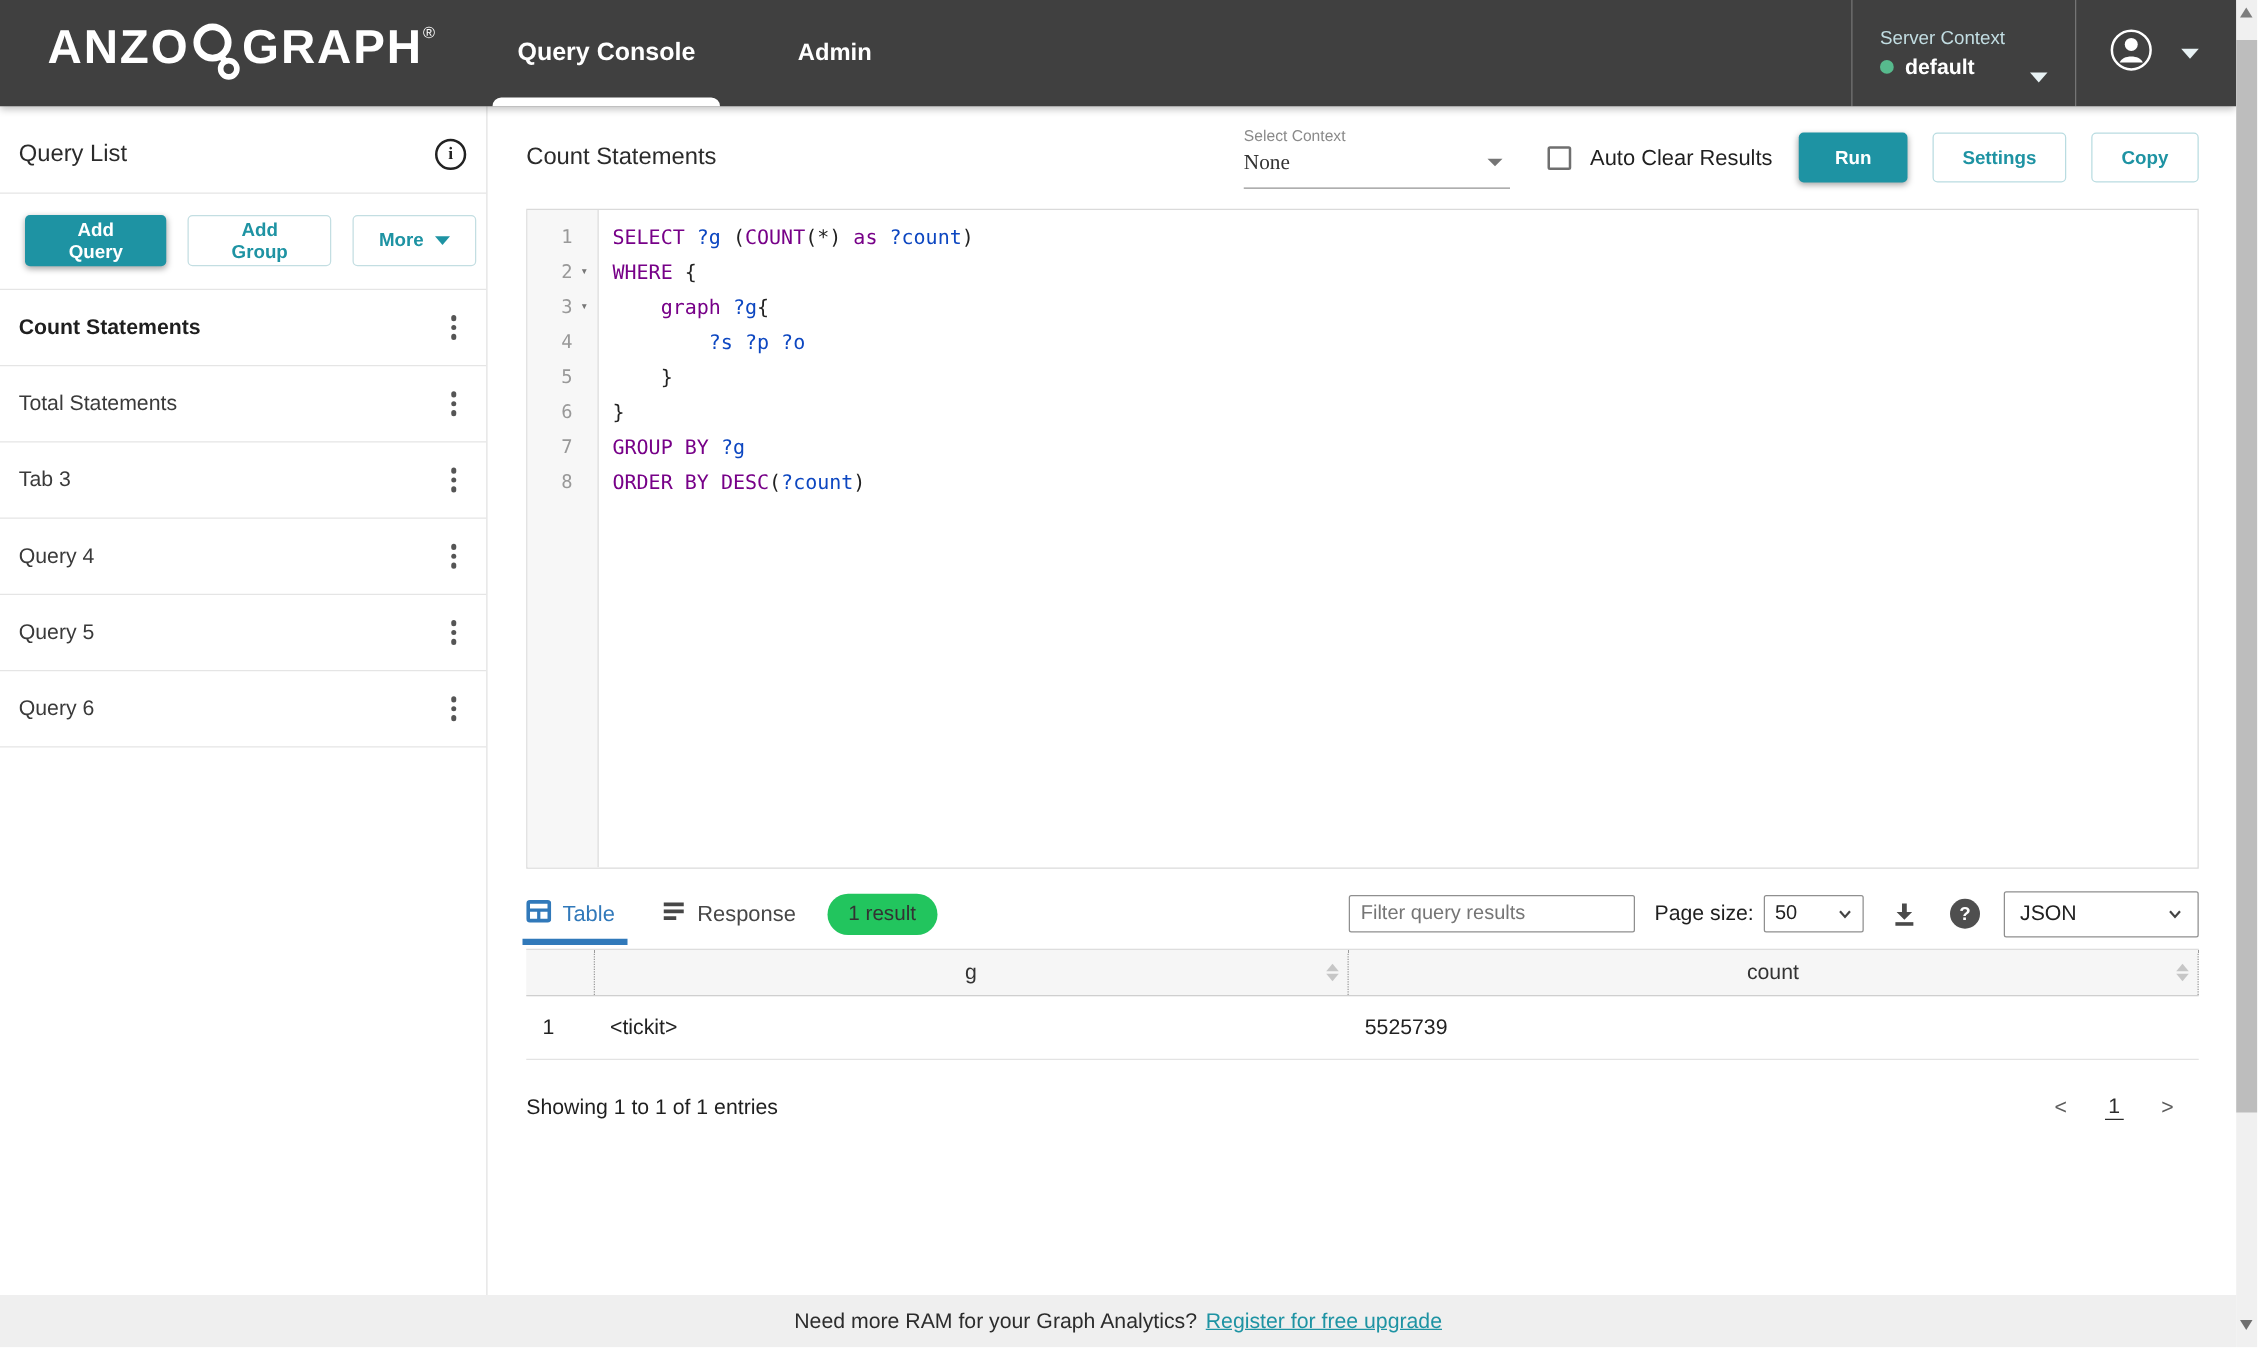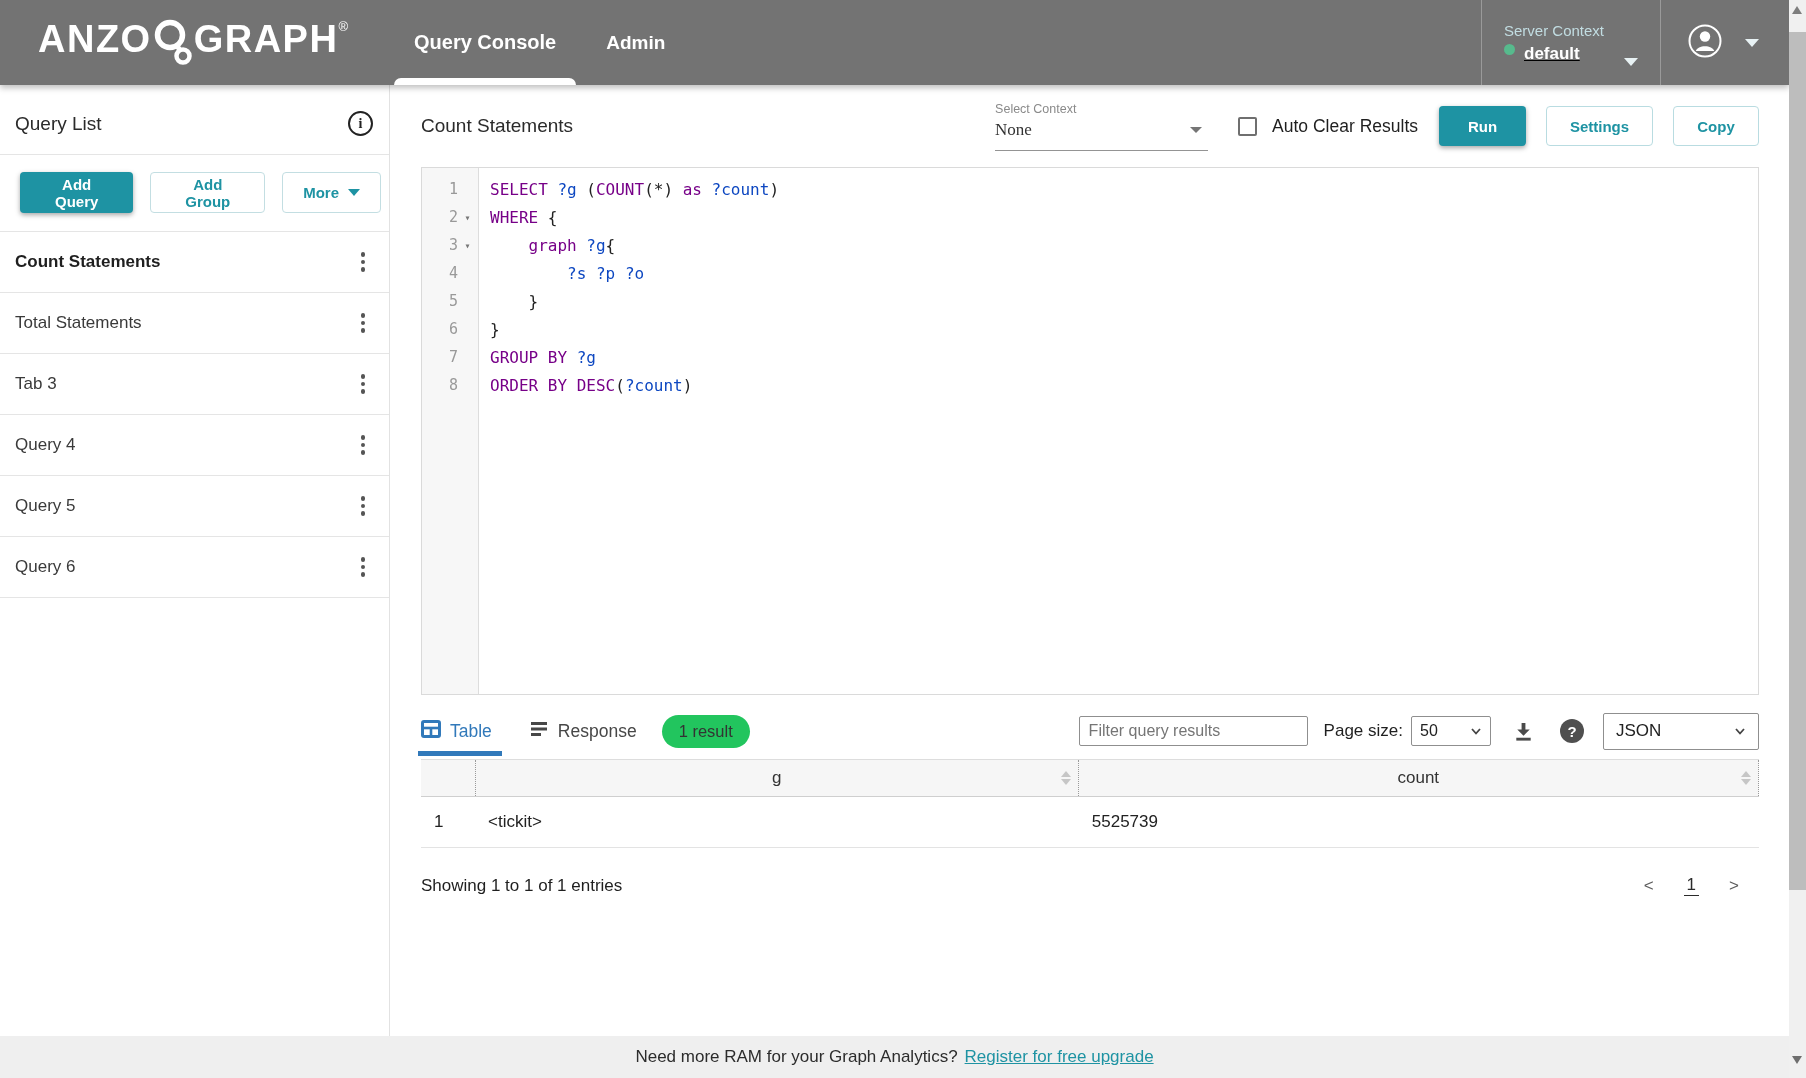--- a/index.html
+++ b/index.html
@@ -1,37 +1,37 @@
 <!DOCTYPE html>
 <html><head>
 <meta charset="utf-8">
 <style>
   * { margin:0; padding:0; box-sizing:border-box; }
   body { font-family:"Liberation Sans", sans-serif; background:#fff; }
   .page { position:relative; width:1806px; height:1078px; background:#fff; overflow:hidden; }
 
   
-  .header { position:absolute; left:0; top:0; width:1789px; height:85px; background:#737373;
+  .header { position:absolute; left:0; top:0; width:1789px; height:85px; background:#404040;
             display:flex; align-items:center; box-shadow:0 3px 6px rgba(0,0,0,0.25); z-index:5; }
   .logo { display:flex; align-items:flex-start; margin-left:38px; color:#fff; }
   .logo-text { font-size:38px; font-weight:bold; letter-spacing:1.5px; line-height:52px; }
   .logo-reg { font-size:13px; margin-top:6px; }
   .logo-glyph { margin:0 1px; align-self:center; }
-  .nav { display:flex; height:100%; margin-left:52px; }
+  .nav { display:flex; height:100%; margin-left:52px;gap:32px; }
   .nav-tab { position:relative; height:100%; display:flex; align-items:center; padding:0 14px; color:#fff;
              font-size:20px; font-weight:700; cursor:pointer; }
   .nav-tab.secondary { font-size:19px; font-weight:600; margin-left:22px; }
   .nav-indicator { position:absolute; bottom:0; left:-6px; right:-6px; height:7px; background:#fff;
                    border-radius:8px 8px 0 0; }
   .header-right { margin-left:auto; display:flex; align-items:center; height:100%; }
   .hdr-divider { width:1px; height:100%; background:rgba(255,255,255,0.28); }
   .server-context { position:relative; width:178px; padding:0 34px 0 22px; display:flex; flex-direction:column;
                     justify-content:center; gap:5px; cursor:pointer; }
   .sc-label { font-size:15px; color:#c2dde2; }
-  .sc-value-row { display:flex; gap:9px;text-decoration:underline; }
+  .sc-value-row { display:flex; align-items:center; gap:9px; }
   .sc-dot { width:11px; height:11px; border-radius:50%; background:#57ba8d; }
   .sc-value { font-size:17px; font-weight:700; color:#fff; }
   .caret-white { width:0; height:0; border-left:7px solid transparent; border-right:7px solid transparent;
                  border-top:8px solid #e8f2f4; }
   .sc-caret { position:absolute; right:22px; top:36px; }
   .avatar-area { display:flex; align-items:center; gap:22px; padding:0 30px 0 26px; cursor:pointer; }
 
   
   .vscrollbar { position:absolute; right:0; top:0; width:17px; height:1078px; background:#f0f0f0; z-index:9; }
   .sb-up { position:absolute; top:6px; left:3px; width:0; height:0;

